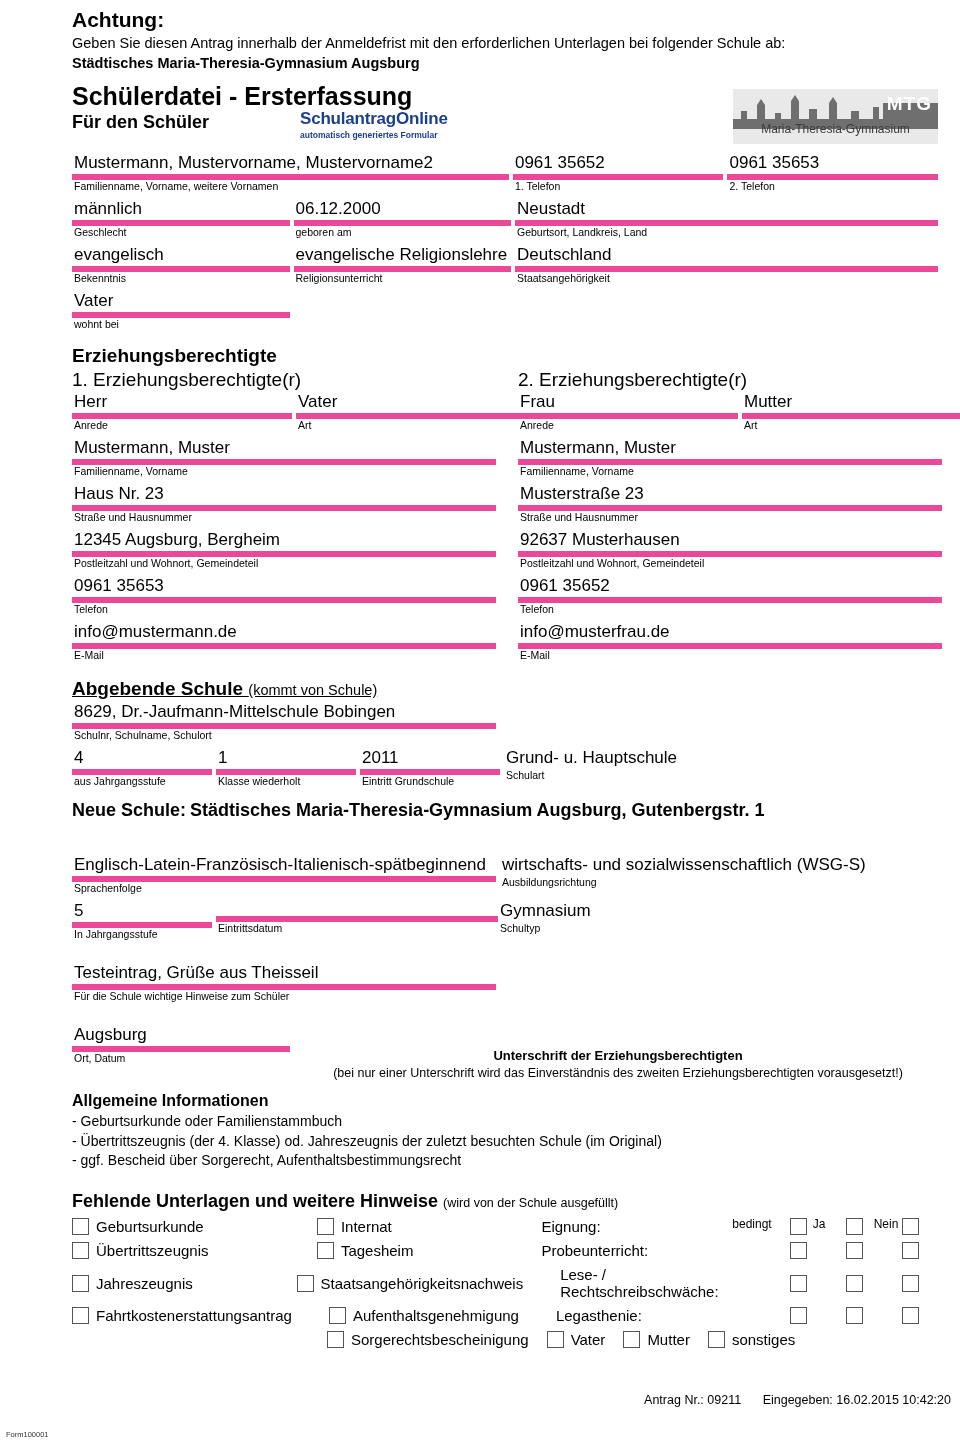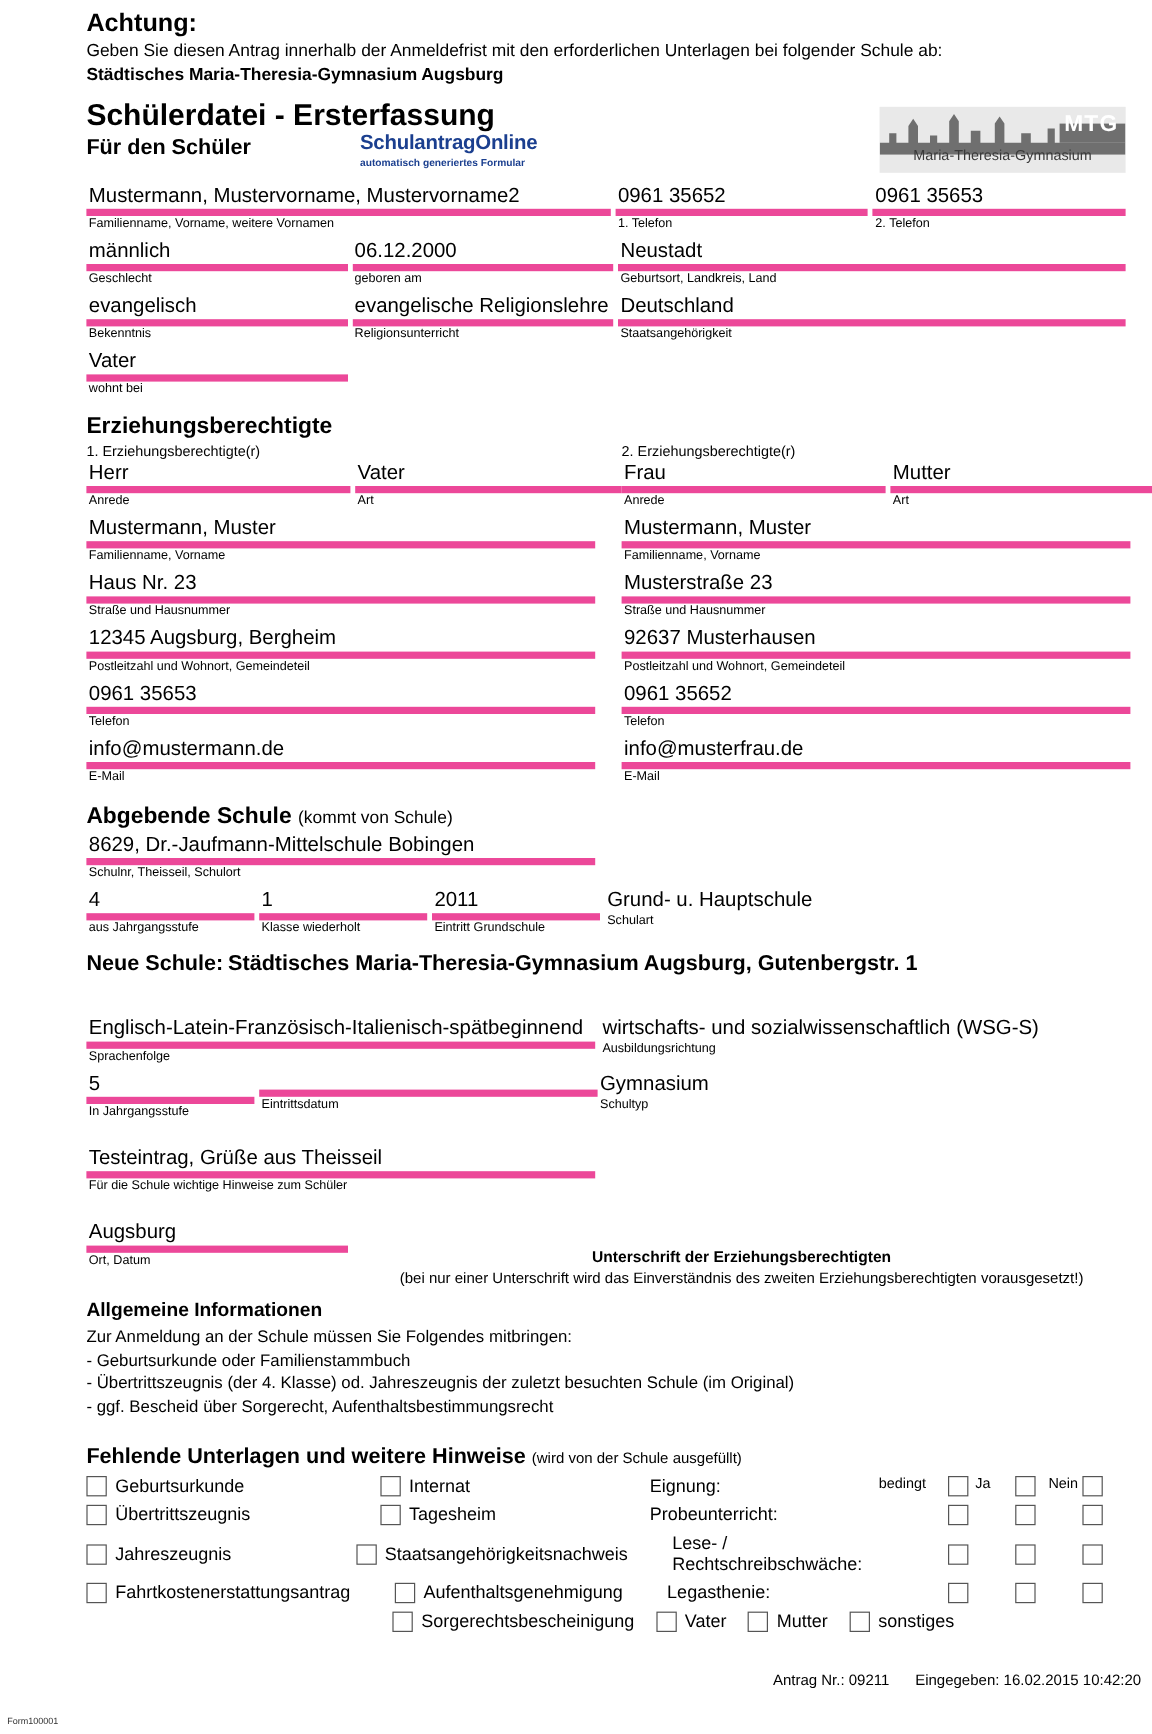--- a/index.html
+++ b/index.html
@@ -129,31 +129,32 @@
     color: #000;
   }
   .w210 { width: 212px; }
 
   h2.sec {
     font-size: 19px;
     font-weight: bold;
     margin: 8px 0 2px 0;
   }
   .subsec {
-    font-size: 12px;
+    font-size: 19px;
     margin: 0 0 1px 0;
   }
   .two-col { display: flex; }
   .col { width: 450px; }
   .col + .col { margin-left: 0px; }
 
   .abg-title {
     font-size: 19px;
     font-weight: bold;
     margin: 10px 0 2px 0;
+    text-decoration: underline;
   }
   .abg-title .small {
     font-size: 14.5px;
     font-weight: normal;
   }
   .neue-row {
     display: flex;
     align-items: baseline;
     margin: 6px 0 4px 0;
   }
@@ -410,21 +411,21 @@
         </div>
       </div>
     </div>
 
     <div class="abg-title">
       <span>Abgebende Schule</span>
       <span class="small">(kommt von Schule)</span>
     </div>
     <div class="fld" style="width:424px">
       <div class="val">8629, Dr.-Jaufmann-Mittelschule Bobingen</div>
-      <div class="cap">Schulnr, Theisseil, Schulort</div>
+      <div class="cap">Schulnr, Schulname, Schulort</div>
     </div>
     <div class="frow">
       <div class="fld" style="width:140px">
         <div class="val">4</div>
         <div class="cap">aus Jahrgangsstufe</div>
       </div>
       <div class="fld" style="width:140px;margin-left:4px">
         <div class="val">1</div>
         <div class="cap">Klasse wiederholt</div>
       </div>
@@ -484,21 +485,20 @@
         <div class="val">Augsburg</div>
         <div class="cap">Ort, Datum</div>
       </div>
       <div style="width:640px;margin-left:8px;padding-top:22px" class="ort-note">
         <div class="b" style="text-align:center">Unterschrift der Erziehungsberechtigten</div>
         <div style="text-align:center">(bei nur einer Unterschrift wird das Einverständnis des zweiten Erziehungsberechtigten vorausgesetzt!)</div>
       </div>
     </div>
 
     <h3 class="info">Allgemeine Informationen</h3>
-    <div class="info-line">Zur Anmeldung an der Schule müssen Sie Folgendes mitbringen:</div>
     <div class="info-line">- Geburtsurkunde oder Familienstammbuch</div>
     <div class="info-line">- Übertrittszeugnis (der 4. Klasse) od. Jahreszeugnis der zuletzt besuchten Schule (im Original)</div>
     <div class="info-line">- ggf. Bescheid über Sorgerecht, Aufenthaltsbestimmungsrecht</div>
 
     <div style="position:relative">
       <div class="fehl-title">
         <span>Fehlende Unterlagen und weitere Hinweise</span>
         <span class="small">(wird von der Schule ausgefüllt)</span>
       </div>
       <div class="chk-head" style="top:26px">

